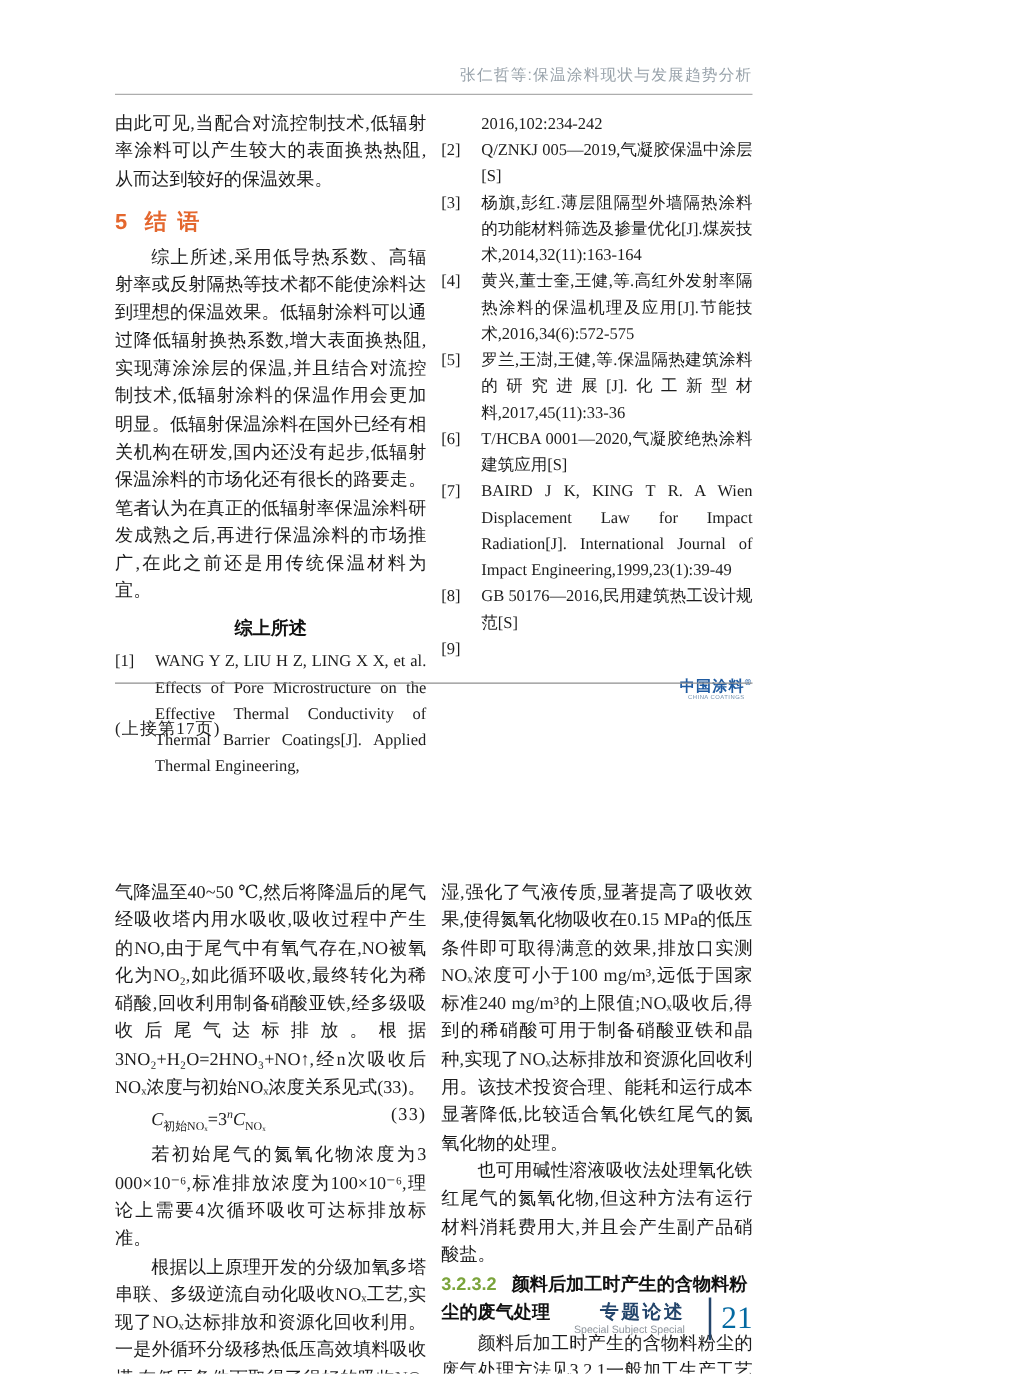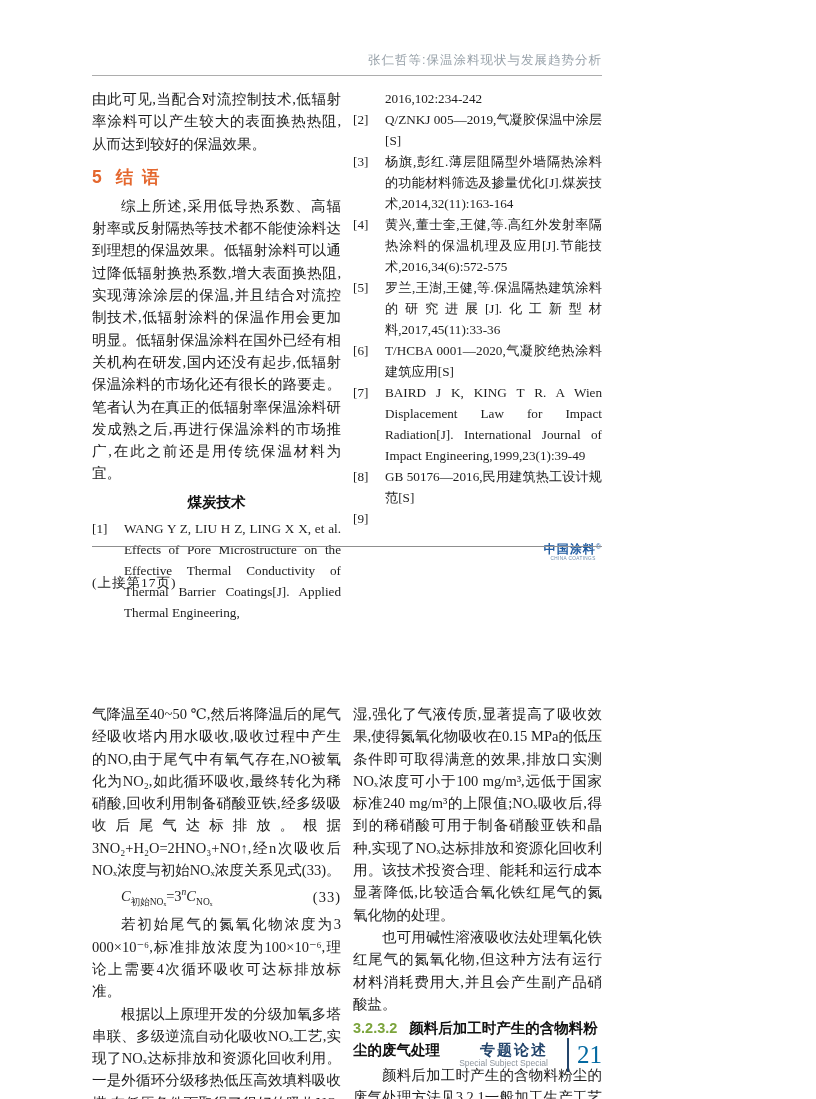--- a/index.html
+++ b/index.html
@@ -63,21 +63,21 @@
   .mid-rule{
     position:absolute;top:546px;left:92px;right:78px;
     border:none;border-top:1px solid #8f8f8f;margin:0;
   }
   .continued-note{
     position:absolute;top:574px;left:92px;
     font-size:13.5px;color:#222;letter-spacing:1px;
   }
   .bottom-section{position:absolute;top:670px;left:92px;right:78px;margin-top:33px;}
   .formula-line{
-    display:flex;justify-content:space-between;align-items:center;
+    display:flex;justify-content:space-between;align-items:flex-start;
     font-size:14.5px;line-height:22.3px;padding-left:2em;
   }
   .formula i{font-style:italic;}
   .formula sub{font-size:9.5px;}
   .formula sup{font-size:9.5px;}
   .eq-number{letter-spacing:1px;}
   .sec3232{
     margin:2px 0;font-size:14.5px;line-height:22.3px;
     font-family:"Liberation Sans","DejaVu Sans",sans-serif;font-weight:bold;color:#111;
   }
@@ -113,21 +113,21 @@
   <div class="running-head">
     <span>张仁哲等:保温涂料现状与发展趋势分析</span>
   </div>
   <hr class="head-rule">
 
   <div class="top-section two-col">
     <div class="col">
       <p class="body-text">由此可见,当配合对流控制技术,低辐射率涂料可以产生较大的表面换热热阻,从而达到较好的保温效果。</p>
       <h2 class="sec5"><span class="sec-num">5</span><span class="sec-title">结 语</span></h2>
       <p class="body-text indent">综上所述,采用低导热系数、高辐射率或反射隔热等技术都不能使涂料达到理想的保温效果。低辐射涂料可以通过降低辐射换热系数,增大表面换热阻,实现薄涂涂层的保温,并且结合对流控制技术,低辐射涂料的保温作用会更加明显。低辐射保温涂料在国外已经有相关机构在研发,国内还没有起步,低辐射保温涂料的市场化还有很长的路要走。笔者认为在真正的低辐射率保温涂料研发成熟之后,再进行保温涂料的市场推广,在此之前还是用传统保温材料为宜。</p>
-      <div class="refs-heading">煤炭技术</div>
+      <div class="refs-heading">综上所述</div>
       <div class="ref-item">
         <span class="ref-label">[1]</span>
         <span class="ref-text">WANG Y Z, LIU H Z, LING X X, et al. Effects of Pore Microstructure on the Effective Thermal Conductivity of Thermal Barrier Coatings[J]. Applied Thermal Engineering,</span>
       </div>
     </div>
     <div class="col">
       <div class="ref-cont">2016,102:234-242</div>
       <div>
 
           <div class="ref-item">

